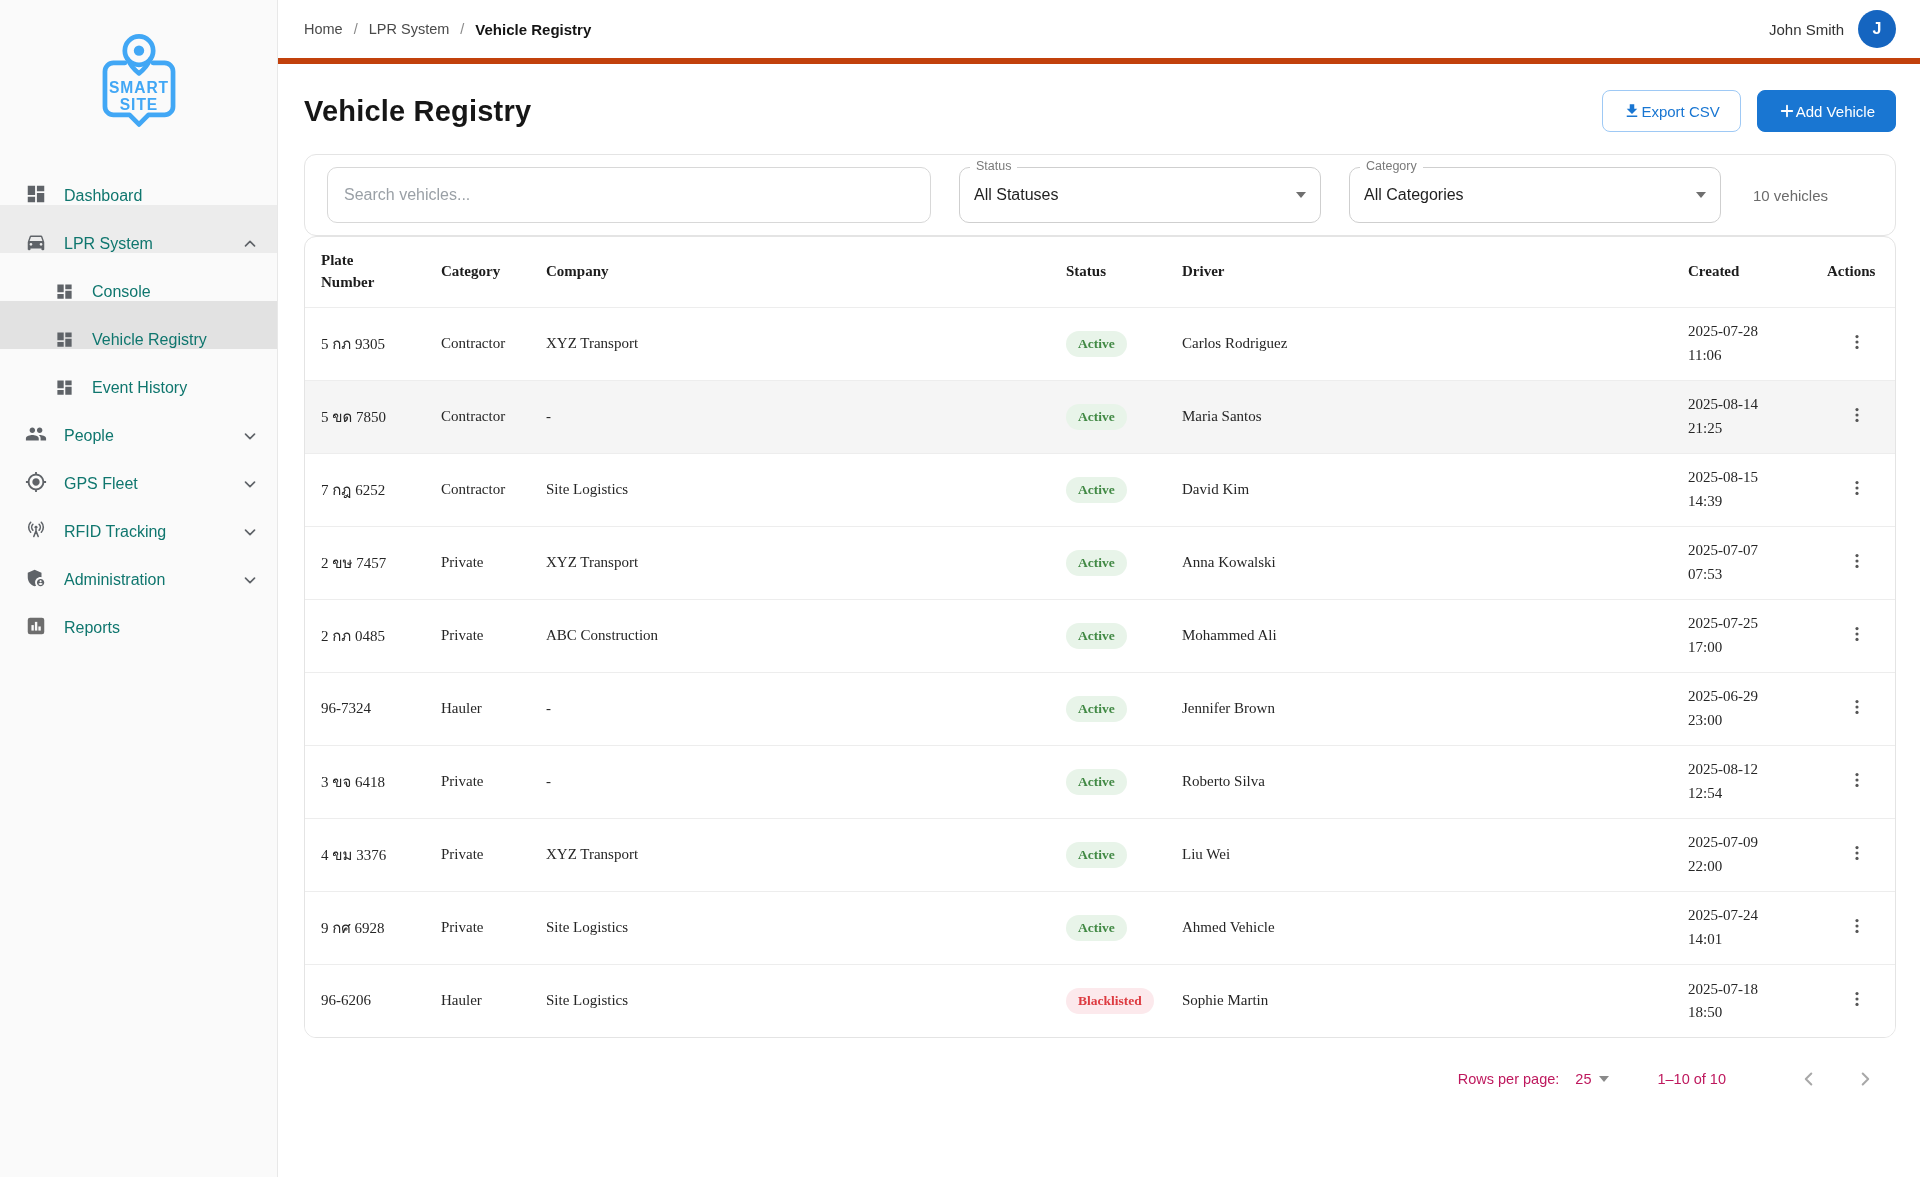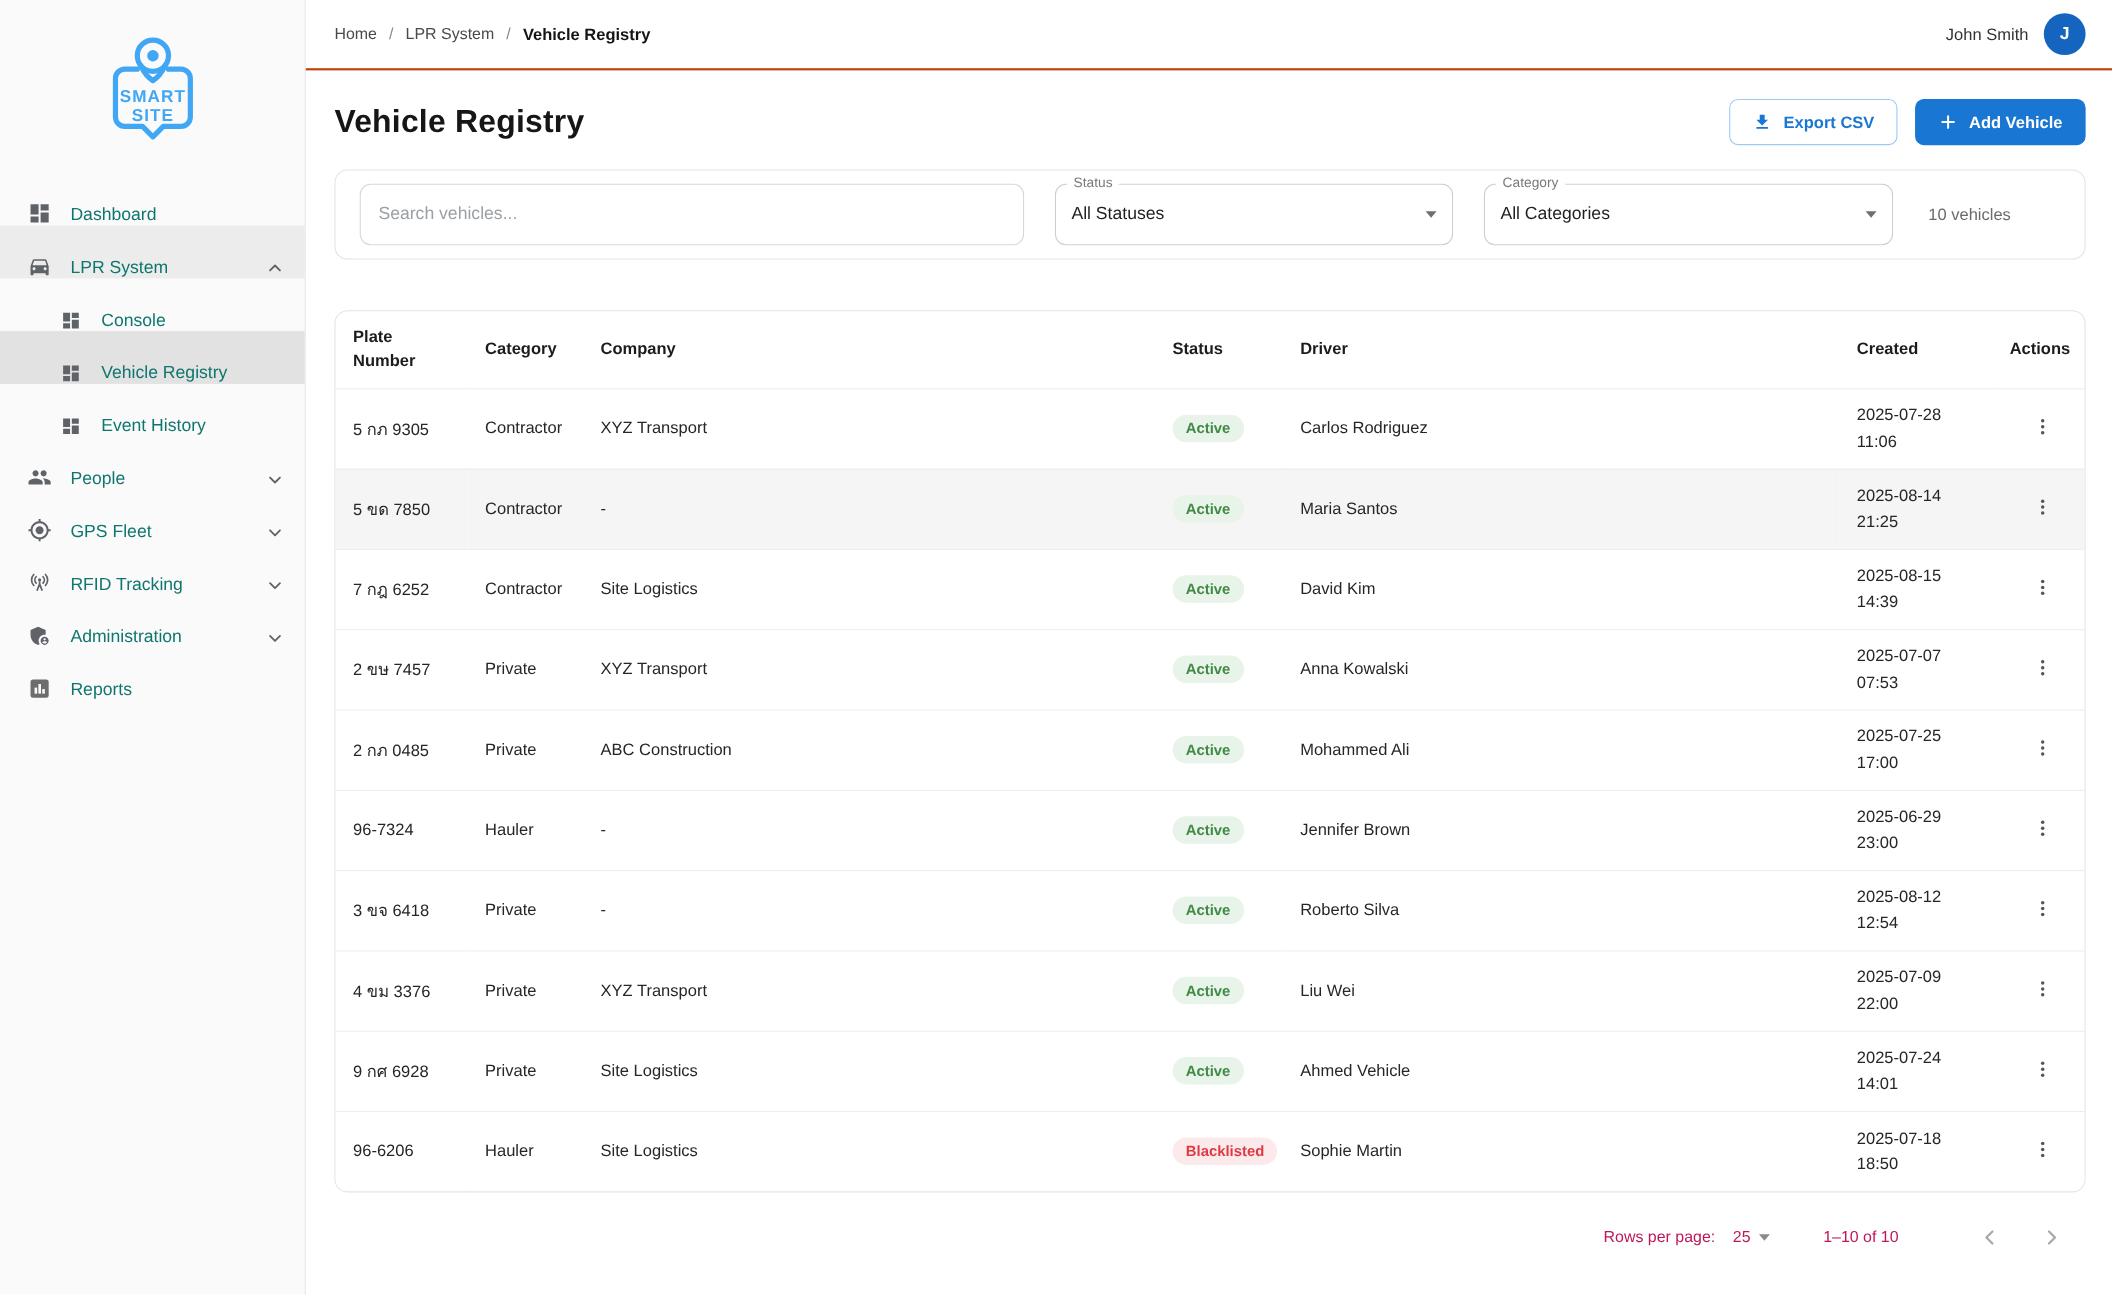--- a/index.html
+++ b/index.html
@@ -18,37 +18,37 @@
               font-size:16px; color:#0f766e; cursor:pointer; }
   .nav-item .nicon { width:24px; display:flex; justify-content:center; }
   .nav-label { flex:1; white-space:nowrap; }
   .nav-item.parent-open { background:#ececec; }
   .nav-sub { padding-left:52px; }
   .nav-sub.selected { background:#e2e2e2; }
   .chev { display:flex; }
 
   
   .main { flex:1; display:flex; flex-direction:column; }
-  .topbar { height:64px; border-bottom:2px solid #c2410c; display:flex; align-items:center;
+  .topbar { height:64px; border-bottom:6px solid #c2410c; display:flex; align-items:center;
             padding:0 24px 0 26px; background:#fff; }
   .breadcrumb { display:flex; align-items:center; gap:11px; font-size:14.5px; color:#4a4a4a; }
   .crumb { cursor:pointer; }
   .crumb-sep { color:#8a8a8a; }
   .crumb-current { font-weight:700; color:#141414; font-size:15px; }
   .topbar-right { margin-left:auto; display:flex; align-items:center; gap:14px; }
   .user-name { font-size:15px; color:#333; }
   .avatar { width:38px; height:38px; border-radius:50%; background:#1565c0; color:#fff;
             display:flex; align-items:center; justify-content:center; font-size:16px; font-weight:700; cursor:pointer; }
 
   .content { padding:26px 24px 0 26px; }
   .title-row { display:flex; align-items:center; }
   .page-title { margin:0; font-size:29px; font-weight:700; color:#161616; letter-spacing:.2px; }
   .title-actions { margin-left:auto; display:flex; gap:16px; }
-  .btn { height:42px; border-radius:8px; display:inline-flex; align-items:center; gap:10px;
-         font-size:15px; font-weight:700; padding:0 20px; cursor:pointer;
+  .btn { height:42px; border-radius:8px; display:inline-flex; align-items:center; 
+         font-size:15px; font-weight:400; padding:0 20px; cursor:pointer;
          font-family:"Liberation Sans","DejaVu Sans",sans-serif; }
   .btn-outline { background:#fff; border:1px solid #9ec9f5; color:#1976d2; }
   .btn-primary { background:#1976d2; border:1px solid #1976d2; color:#fff; }
 
   
   .filter-card { margin-top:22px; border:1px solid #e4e4e4; border-radius:12px; height:82px;
                  display:flex; align-items:center; padding:0 22px; gap:28px; background:#fff; }
   .search-input { width:604px; height:56px; border:1px solid #d8d8d8; border-radius:10px;
                   font-size:16px; padding:0 16px; color:#212121; outline:none;
                   font-family:"Liberation Sans","DejaVu Sans",sans-serif; }
@@ -59,21 +59,21 @@
   .select-category { width:372px; }
   .select-label { position:absolute; top:-9px; left:10px; background:#fff; padding:0 6px;
                   font-size:12.5px; color:#7a7a7a; }
   .select-value { font-size:16px; color:#1f1f1f; }
   .select-arrow { position:absolute; right:14px; width:0; height:0;
                   border-left:5px solid transparent; border-right:5px solid transparent;
                   border-top:6px solid #6f6f6f; }
   .vehicle-count { font-size:15px; color:#6b6b6b; margin-left:4px; }
 
   
-  .table-card { margin-top:46px; border:1px solid #e4e4e4; border-radius:12px; overflow:hidden; background:#fff; }
+  .table-card { border:1px solid #e4e4e4; border-radius:12px; overflow:hidden; background:#fff;font-family:Liberation Serif, serif; }
   table { width:100%; border-collapse:collapse; table-layout:fixed; }
   col.c-plate{width:120px} col.c-cat{width:105px} col.c-comp{width:520px}
   col.c-status{width:116px} col.c-driver{width:506px} col.c-created{width:139px}
   th { text-align:left; font-size:15px; font-weight:700; color:#1c1c1c; padding:0 8px 0 16px;
        height:70px; vertical-align:middle; line-height:1.45; }
   td { font-size:15px; color:#262626; padding:0 8px 0 16px; height:73px; vertical-align:middle;
        border-top:1px solid #ededed; background:#fff; }
   tr.highlighted td { background:#f5f5f5; }
   .th-wrap { display:inline-block; max-width:80px; }
   .created-text { display:inline-block; max-width:96px; line-height:1.55; }

